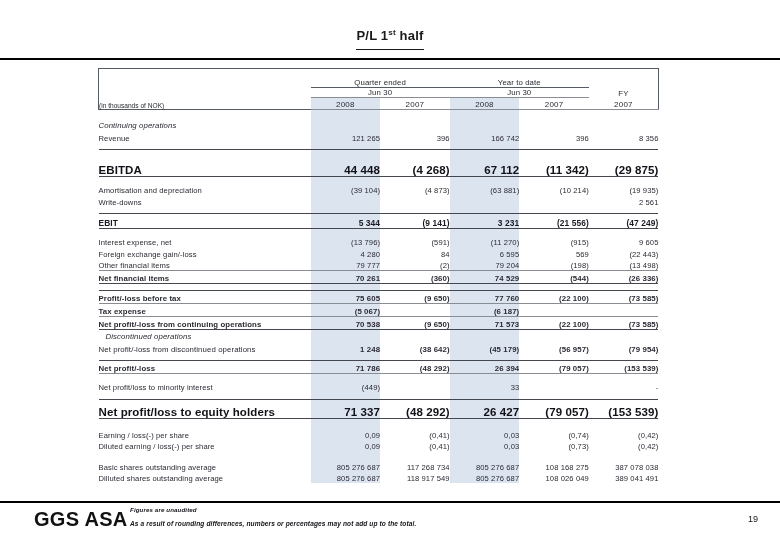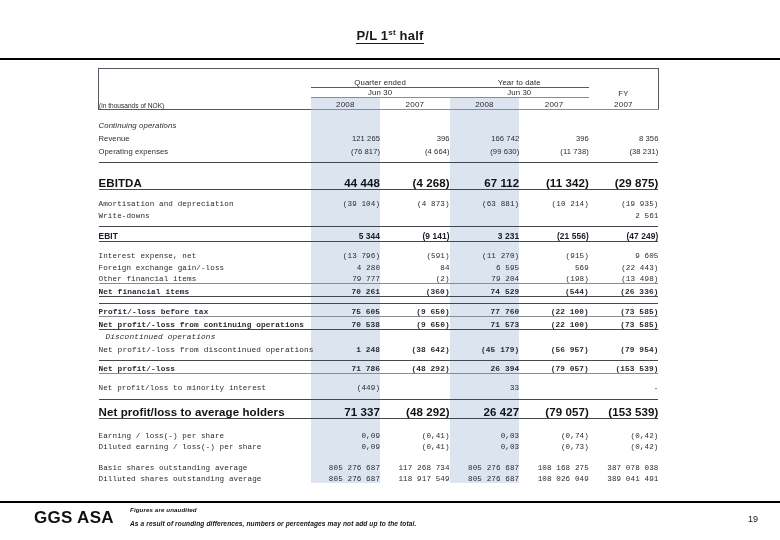--- a/index.html
+++ b/index.html
@@ -22,21 +22,21 @@
     left: 0;
     width: 780px;
     text-align: center;
   }
   .slide-title {
     display: inline-block;
     font-size: 13px;
     font-weight: bold;
     color: #1a1a1a;
     border-bottom: 1.5px solid #1a1a1a;
-    padding-bottom: 0;
+    padding-bottom: 6px;
     letter-spacing: 0.2px;
   }
   .slide-title sup {
     font-size: 8px;
     vertical-align: super;
   }
 
   .rule-top {
     position: absolute;
     top: 58px;
@@ -83,21 +83,21 @@
     letter-spacing: 0.1px;
   }
   .num {
     font-size: 7.6px;
     text-align: right;
     padding-right: 6px;
     white-space: nowrap;
     letter-spacing: 0.1px;
   }
   tr.r { height: 13px; }
-  tr.r-tight { height: 11.5px; font-family: Liberation Mono, monospace; }
+  tr.r-tight { height: 11.5px; }
   tr.r-gap { height: 7px; }
 
   
   .shade { background: #dce4f0; }
 
   
   .hdr-outer {
     border: 1.2px solid #555b63;
   }
   .hdr-grp {
@@ -151,21 +151,21 @@
   .bt  { border-top: 1.1px solid #44474d; }
   .bb  { border-bottom: 1.1px solid #44474d; }
   .bt-thin { border-top: 0.7px solid #888c93; }
   .bb-thin { border-bottom: 0.7px solid #888c93; }
 
   
   .footer-logo {
     position: absolute;
     left: 34px;
     top: 508px;
-    font-size: 17px;
+    font-size: 20px;
     font-weight: bold;
     color: #111111;
     letter-spacing: 0.3px;
   }
   .footer-notes {
     position: absolute;
     left: 130px;
     top: 506px;
     width: 430px;
   }
@@ -259,28 +259,20 @@
 
     <tr class="r">
       <td class="lbl">Revenue</td>
       <td class="num shade">121 265</td>
       <td class="num">396</td>
       <td class="num shade">166 742</td>
       <td class="num">396</td>
       <td class="num">8 356</td>
     </tr>
 
-    <tr class="r">
-      <td class="lbl">Operating expenses</td>
-      <td class="num shade">(76 817)</td>
-      <td class="num">(4 664)</td>
-      <td class="num shade">(99 630)</td>
-      <td class="num">(11 738)</td>
-      <td class="num">(38 231)</td>
-    </tr>
 
     <tr class="r-gap">
       <td></td>
           <td class="shade"></td>
           <td></td>
           <td class="shade"></td>
           <td></td>
           <td></td>
     </tr>
 
@@ -394,20 +386,28 @@
 
     <tr class="r-tight sm-bold" style="height:13px;">
       <td class="lbl bt bb-thin">Profit/-loss before tax</td>
       <td class="num shade bt bb-thin">75 605</td>
       <td class="num bt bb-thin">(9 650)</td>
       <td class="num shade bt bb-thin">77 760</td>
       <td class="num bt bb-thin">(22 100)</td>
       <td class="num bt bb-thin">(73 585)</td>
     </tr>
 
+    <tr class="r-tight sm-bold" style="height:13px;">
+      <td class="lbl bb-thin">Tax expense</td>
+      <td class="num shade bb-thin">(5 067)</td>
+      <td class="num bb-thin"></td>
+      <td class="num shade bb-thin">(6 187)</td>
+      <td class="num bb-thin"></td>
+      <td class="num bb-thin"></td>
+    </tr>
 
     <tr class="r-tight sm-bold" style="height:13px;margin-left:16px;">
       <td class="lbl bb">Net profit/-loss from continuing operations</td>
       <td class="num shade bb">70 538</td>
       <td class="num bb">(9 650)</td>
       <td class="num shade bb">71 573</td>
       <td class="num bb">(22 100)</td>
       <td class="num bb">(73 585)</td>
     </tr>
 
@@ -467,21 +467,21 @@
     <tr class="r-gap">
       <td></td>
           <td class="shade"></td>
           <td></td>
           <td class="shade"></td>
           <td></td>
           <td></td>
     </tr>
 
     <tr class="r big-bold" style="height:19px;">
-      <td class="lbl bt bb">Net profit/loss to average holders</td>
+      <td class="lbl bt bb">Net profit/loss to equity holders</td>
       <td class="num shade bt bb">71 337</td>
       <td class="num bt bb">(48 292)</td>
       <td class="num shade bt bb">26 427</td>
       <td class="num bt bb">(79 057)</td>
       <td class="num bt bb">(153 539)</td>
     </tr>
 
     <tr class="r-gap" style="height:10px;">
       <td></td>
           <td class="shade"></td>

